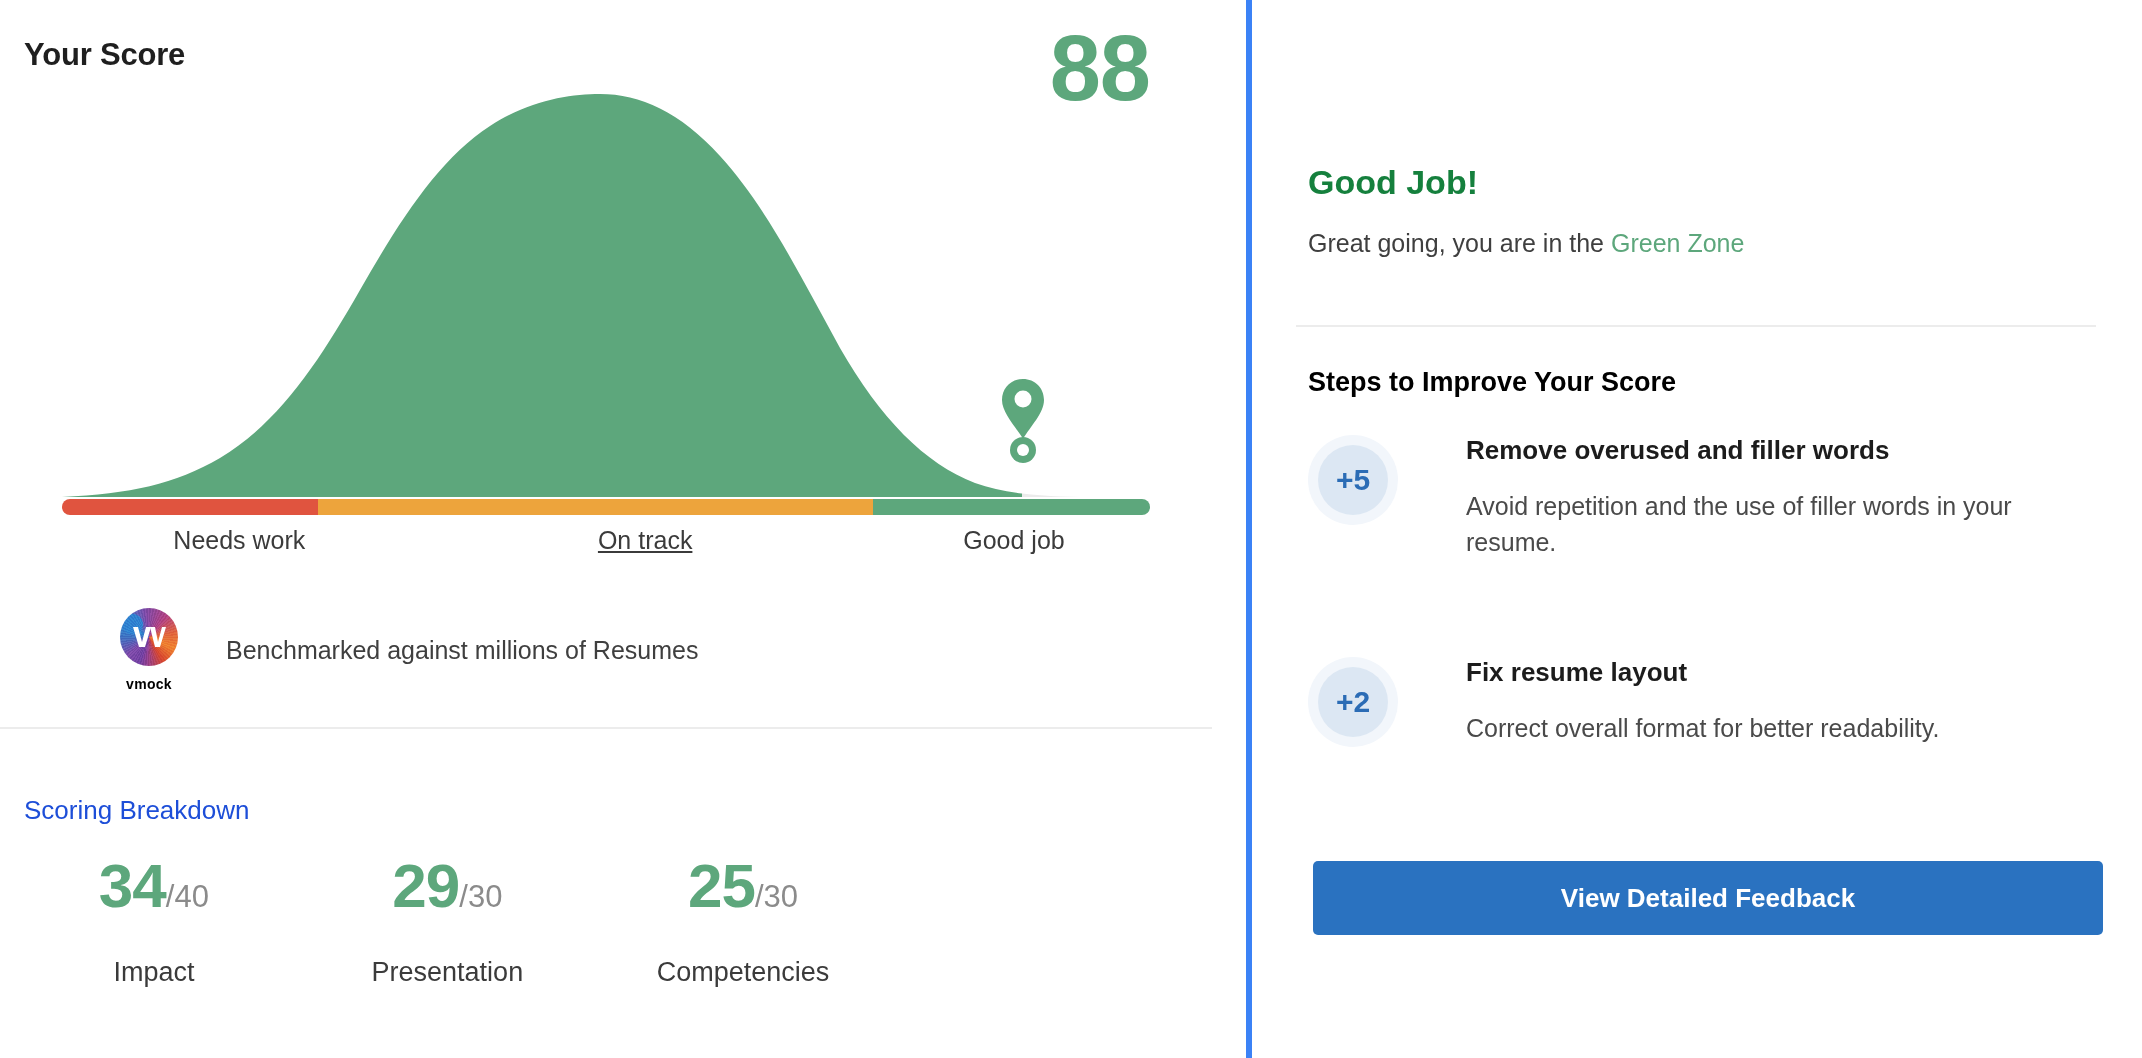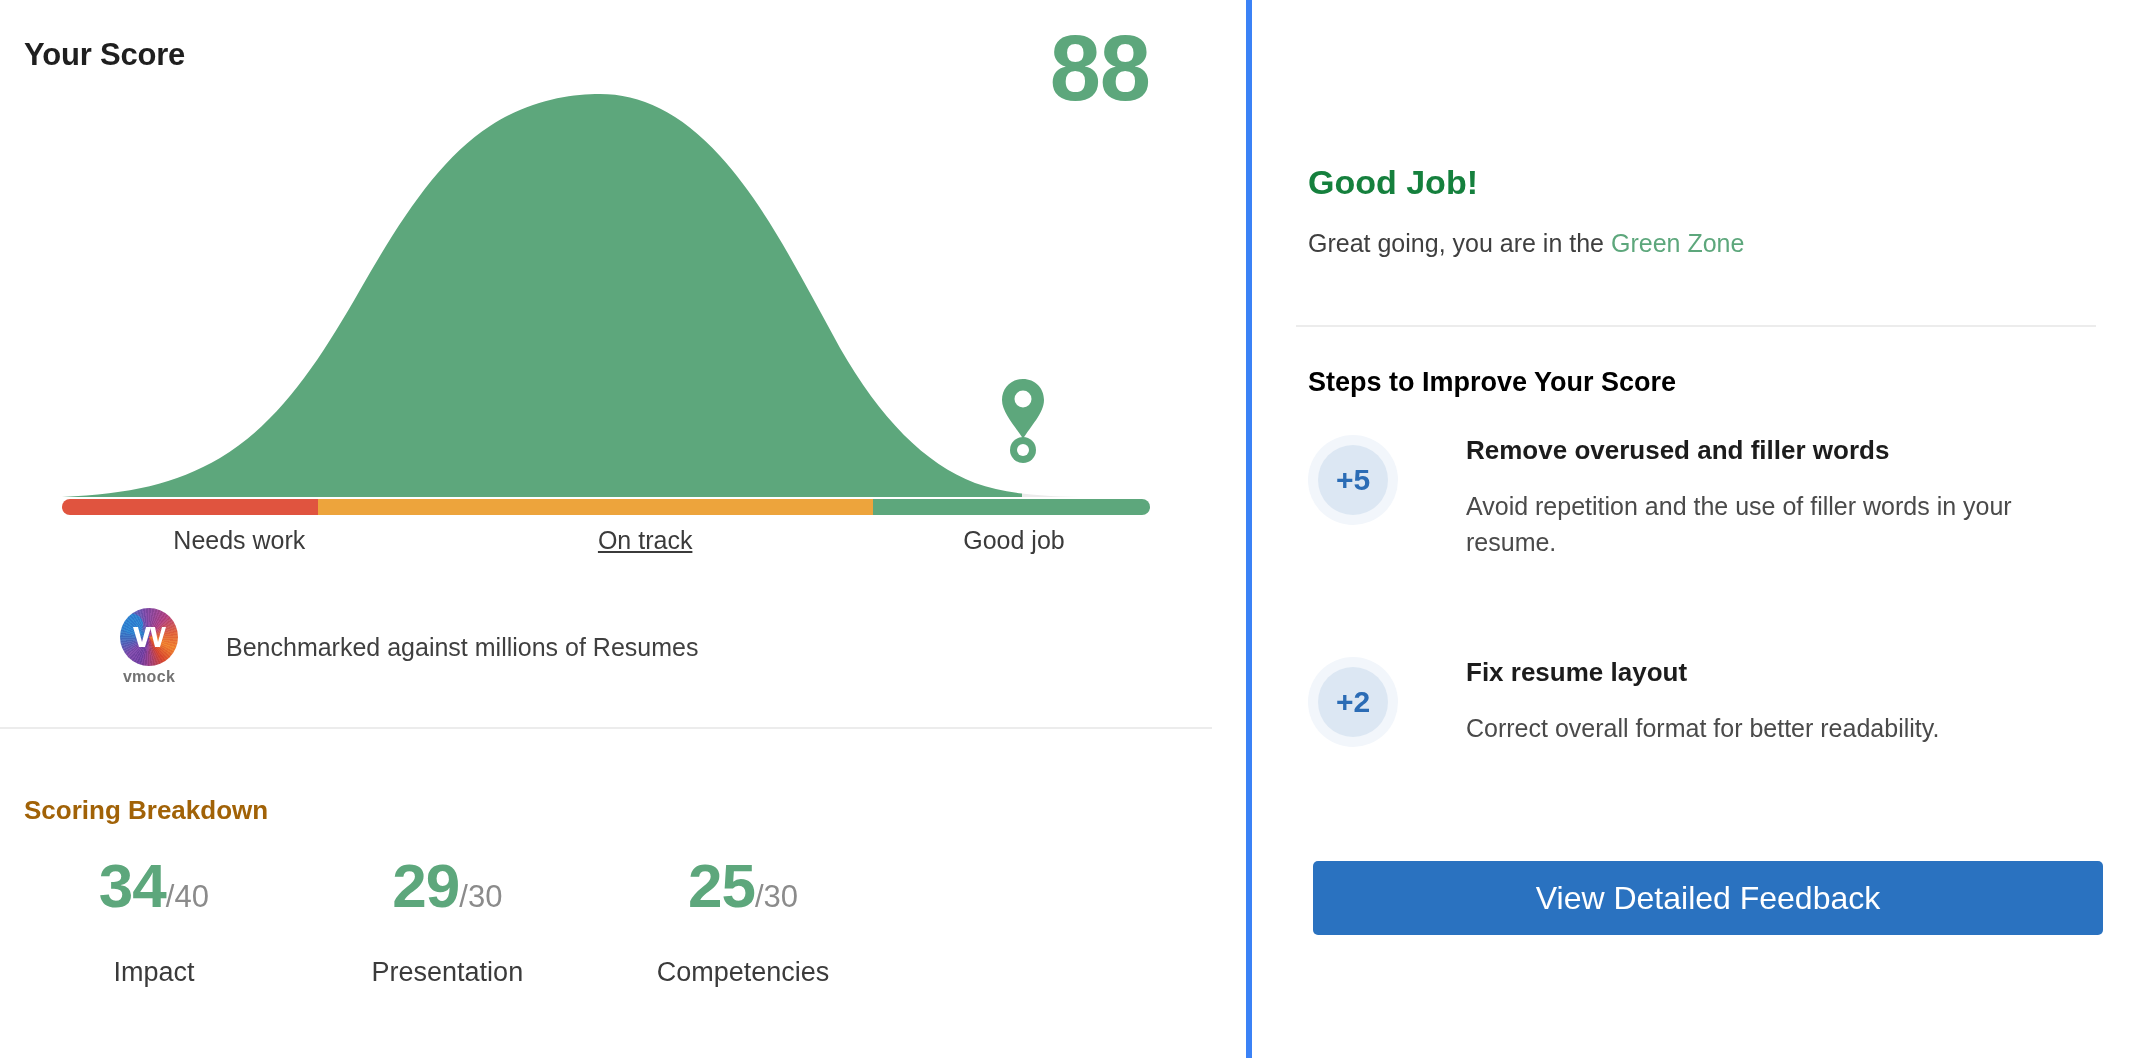--- a/index.html
+++ b/index.html
@@ -80,35 +80,35 @@
     content:"";position:absolute;inset:0;border-radius:50%;
     background:repeating-conic-gradient(from 0deg at 48% 52%,
       rgba(255,255,255,0.10) 0deg 3deg, rgba(0,0,0,0.05) 3deg 6deg);
     mix-blend-mode:overlay;
   }
   .vmock-mark{
     position:absolute;left:0;right:0;top:0;bottom:0;
     display:flex;align-items:center;justify-content:center;z-index:3;
   }
   .vmock-word{
-    font-size:16px;font-weight:bold;color:#737373;margin-top:2px;letter-spacing:0.3px;
+    font-size:14px;font-weight:bold;color:#000000;margin-top:10px;letter-spacing:0.3px;
   }
   .benchmark-text{
     margin-left:40px;font-size:25px;color:#3f3f3f;white-space:nowrap;
   }
 
   
   .hr-left{
     position:absolute;left:0;top:727px;width:1212px;height:2px;background:#ececec;
   }
 
   
   .breakdown-title{
     position:absolute;left:24px;top:795px;
-    font-size:26px;font-weight:bold;color:#a16207;
+    font-size:26px;font-weight:normal;color:#1d4ed8;
   }
   .breakdown-row{
     position:absolute;left:24px;top:855px;width:1120px;height:170px;
   }
   .bd-item{position:absolute;top:0;text-align:center;transform:translateX(-50%);}
   .bd-score{white-space:nowrap;line-height:1;}
   .bd-num{
     font-size:62px;font-weight:bold;color:#5da77c;letter-spacing:-1px;
   }
   .bd-den{font-size:31px;color:#8b8b8b;}
@@ -155,21 +155,21 @@
     font-size:26px;font-weight:bold;color:#1c1c1c;margin:0 0 22px 0;line-height:1.2;
   }
   .step-desc{
     font-size:25px;color:#4a4a4a;line-height:1.45;margin:0;max-width:600px;
   }
   .cta{
     position:absolute;left:1313px;top:861px;
     width:790px;height:74px;border:none;border-radius:5px;
     background:#2a72c0;color:#ffffff;
     font-family:"Liberation Sans", sans-serif;
-    font-size:32px;font-weight:normal;cursor:pointer;
+    font-size:26px;font-weight:bold;cursor:pointer;
   }
 </style>
 </head>
 <body>
 
 <div class="app">
 
   <div class="left">
 
     <div class="score-title">Your Score</div>

